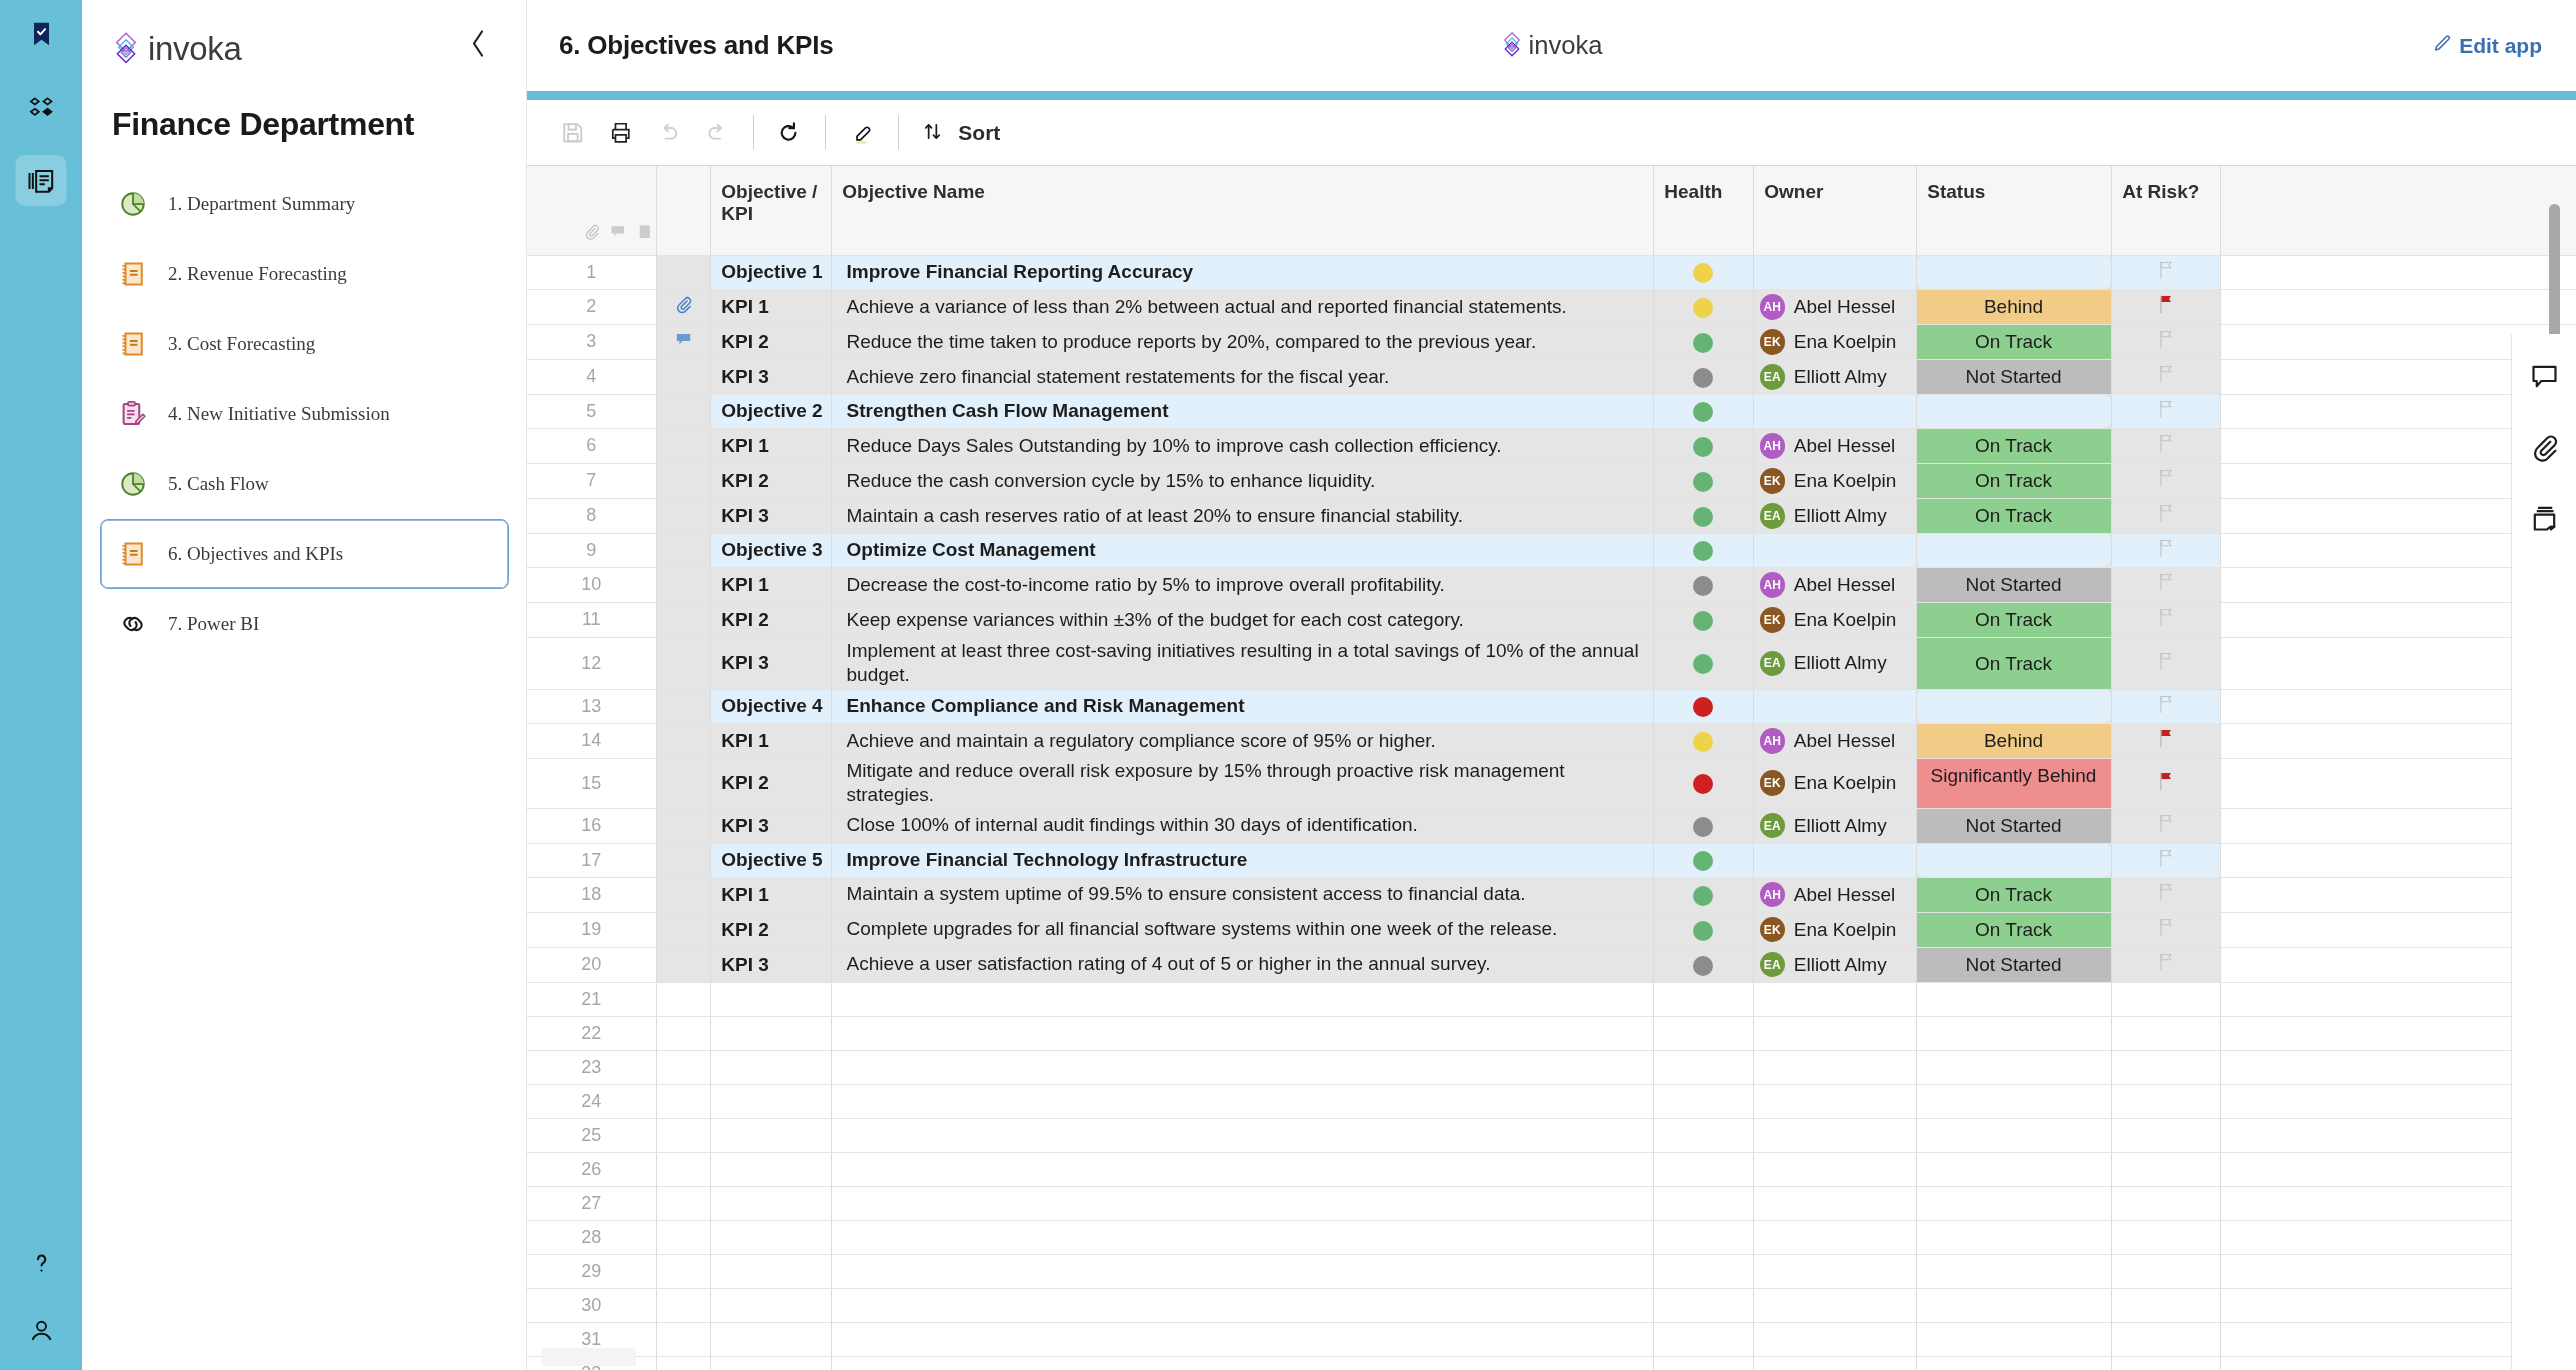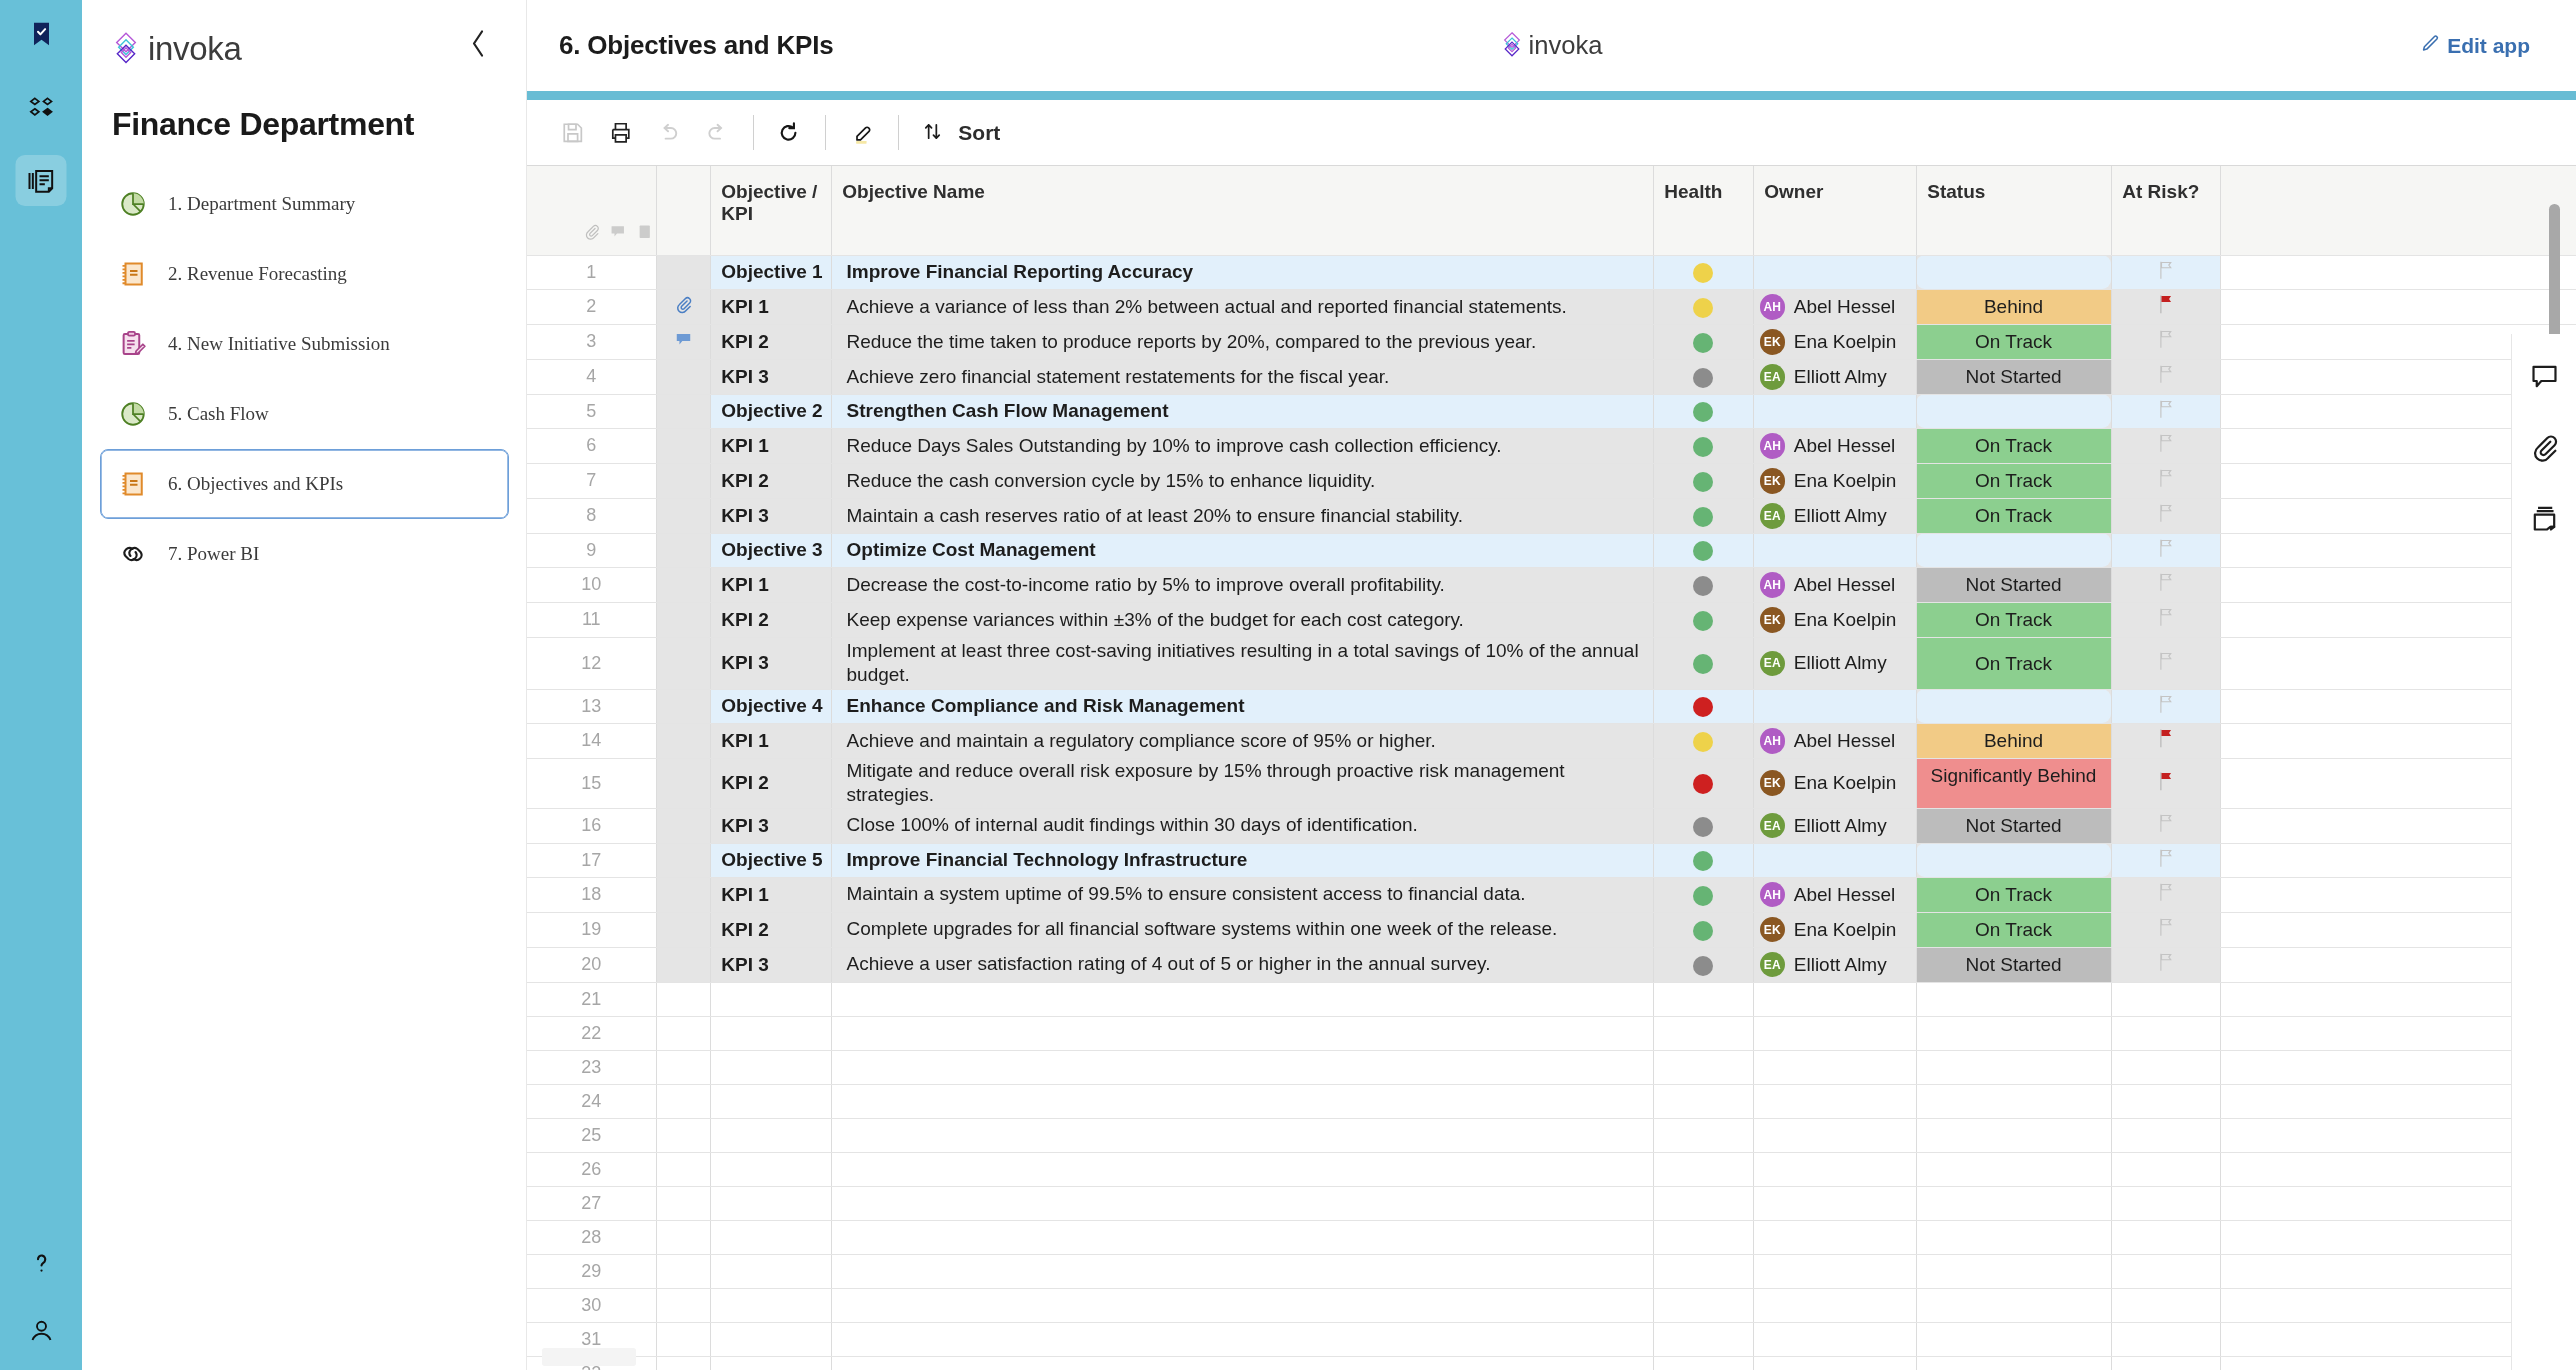--- a/index.html
+++ b/index.html
@@ -62,21 +62,21 @@
     height: 91px; display: flex; align-items: center;
     padding: 0 32px; position: relative; background: #fff;
   }
   .page-title { font-size: 26px; font-weight: 700; color: #1c1c1c; letter-spacing: -0.2px; }
   .topbar-logo {
     position: absolute; left: 50%; transform: translateX(-50%);
     display: flex; align-items: center; gap: 6px;
   }
   .topbar-logo .lw { font-size: 25.6px; color: #3c3c3c; }
   .edit-app {
-    position: absolute; right: 46px; display: flex; align-items: center; gap: 6px;
+    position: absolute; right: 34px; display: flex; align-items: center; gap: 6px;
     color: #3a6fb0; font-size: 21px; font-weight: 700; cursor: pointer;
   }
   .accent-bar { height: 9.4px; background: #68bcd4; width: 100%; }
 
   
   .toolbar {
     height: 66px; display: flex; align-items: center; gap: 0;
     padding-left: 21.5px; background: #fff; border-bottom: 0.7px solid #d9d9d9;
   }
   .tb-btn {
@@ -251,20 +251,30 @@
         </div>
         <div class="nav-item">
           <span class="ni">
             <svg width="30" height="30" viewBox="0 0 24 24">
               <rect x="6" y="3.6" width="13" height="16.8" fill="#fbe7cd" stroke="#e08a2b" stroke-width="1.6"></rect>
               <path d="M3.6 5.4h2.4M3.6 8.2h2.4M3.6 11h2.4M3.6 13.8h2.4M3.6 16.6h2.4M3.6 19.4h2.4" stroke="#e08a2b" stroke-width="1.4"></path>
               <path d="M9.6 9.6h6M9.6 12.6h6" stroke="#c97818" stroke-width="1.5"></path>
             </svg>
           </span>
           <span class="nl">2. Revenue Forecasting</span>
+        </div>
+        <div class="nav-item">
+          <span class="ni">
+            <svg width="30" height="30" viewBox="0 0 24 24">
+              <rect x="6" y="3.6" width="13" height="16.8" fill="#fbe7cd" stroke="#e08a2b" stroke-width="1.6"></rect>
+              <path d="M3.6 5.4h2.4M3.6 8.2h2.4M3.6 11h2.4M3.6 13.8h2.4M3.6 16.6h2.4M3.6 19.4h2.4" stroke="#e08a2b" stroke-width="1.4"></path>
+              <path d="M9.6 9.6h6M9.6 12.6h6" stroke="#c97818" stroke-width="1.5"></path>
+            </svg>
+          </span>
+          <span class="nl">3. Cost Forecasting</span>
         </div>
         <div class="nav-item">
           <span class="ni">
             <svg width="30" height="30" viewBox="0 0 24 24">
               <rect x="4.5" y="4" width="12.5" height="16" rx="1" fill="#f6e1ee" stroke="#a8438a" stroke-width="1.6"></rect>
               <rect x="8" y="2.3" width="5.6" height="3" rx="1" fill="#f0cbe2" stroke="#a8438a" stroke-width="1.4"></rect>
               <path d="M7.3 9.5h6M7.3 12.3h6M7.3 15.1h3.4" stroke="#a8438a" stroke-width="1.4"></path>
               <path d="M14.5 17.6l5.4-5.4 1.6 1.6-5.4 5.4-2.1.5z" fill="#f6e1ee" stroke="#a8438a" stroke-width="1.4" stroke-linejoin="round"></path>
             </svg>
           </span>

